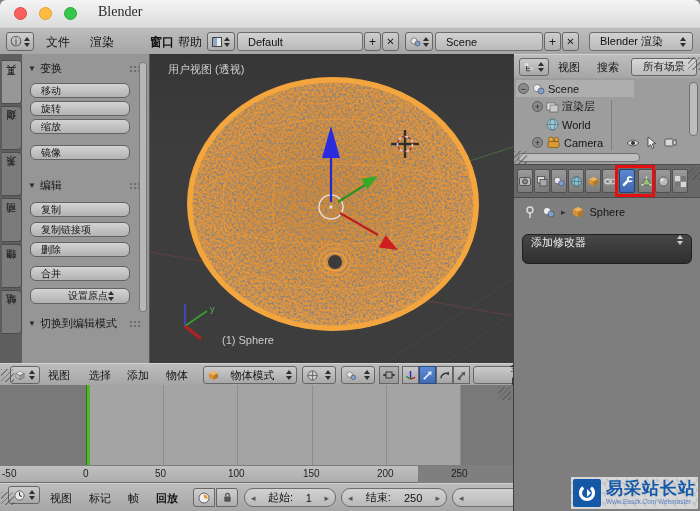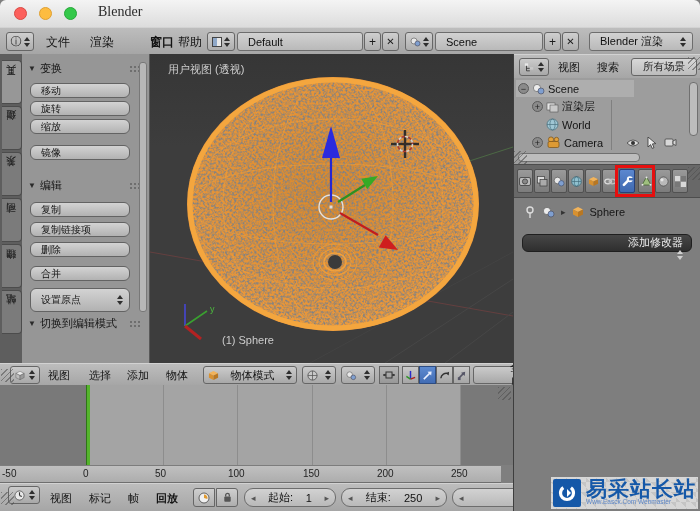--- a/index.html
+++ b/index.html
@@ -55,51 +55,51 @@
        border:1px solid #666;border-radius:3px;display:flex;align-items:center;box-sizing:border-box;
        font-size:11px;color:#151515;gap:4px;padding:0 4px;}
   .mini-btn{width:17px;height:18px;border-radius:0;border:1px solid #666;box-sizing:border-box;
        background:linear-gradient(#c9c9c9,#a6a6a6);display:flex;align-items:center;justify-content:center;}
   .mini-btn.active{background:linear-gradient(#5d8ad0,#416cb4);border-color:#2d4c82;}
   
   #timeline{position:absolute;left:0;top:385px;width:513px;height:80px;background:#a4a4a4;overflow:hidden;}
   .tl-dark{position:absolute;top:0;height:80px;background:rgba(0,0,0,.26);}
   .tl-grid{position:absolute;top:0;width:1px;height:80px;background:#8d8d8d;}
   #playhead{position:absolute;top:0;width:3px;height:80px;background:#55b42d;border-left:1px solid #2f7417;}
-  #ruler{position:absolute;left:0;top:465px;width:501px;height:18px;background:linear-gradient(#c0c0c0,#adadad);
+  #ruler{position:absolute;left:0;top:465px;width:418px;height:18px;background:linear-gradient(#c0c0c0,#adadad);
          border-top:1px solid #7d7d7d;border-bottom:1px solid #6f6f6f;box-sizing:border-box;}
   .tick{position:absolute;top:2px;font-size:10px;color:#1f1f1f;}
   #tl-header{position:absolute;left:0;top:483px;width:513px;height:28px;overflow:hidden;}
   
   #rightpanel{position:absolute;left:513px;top:54px;width:187px;height:457px;background:#7e7e7e;
         border-left:1px solid #3e3e3e;box-sizing:border-box;}
   #out-header{position:absolute;left:0;top:0;width:187px;height:24px;}
   #outliner{position:absolute;left:0;top:24px;width:187px;height:86px;background:#9d9d9d;}
   .orow{position:absolute;left:0;height:17px;display:flex;align-items:center;gap:3px;font-size:11px;color:#141414;}
   .toggle{width:11px;height:11px;border-radius:50%;background:#8a8a8a;border:1px solid #5b5b5b;
           font-size:9px;line-height:10px;text-align:center;color:#222;box-sizing:border-box;}
   #props-tabs{position:absolute;left:0;top:110px;width:187px;height:34px;background:#686868;
           border-top:1px solid #4d4d4d;border-bottom:1px solid #4d4d4d;box-sizing:border-box;}
   .ptab{position:absolute;top:4px;width:16px;height:24px;border:1px solid #515151;border-radius:2px;
           background:linear-gradient(#9a9a9a,#7c7c7c);display:flex;align-items:center;justify-content:center;box-sizing:border-box;}
   .ptab.active{background:linear-gradient(#5b87cf,#3f69b0);border-color:#26407a;}
   #red-box{position:absolute;left:101px;top:111px;width:40px;height:32px;border:3px solid #e60f0f;box-sizing:border-box;z-index:6;}
   #breadcrumb{position:absolute;left:0;top:144px;width:187px;height:28px;display:flex;align-items:center;gap:6px;padding-left:10px;box-sizing:border-box;}
   #props-body{position:absolute;left:0;top:172px;width:187px;height:285px;}
-  #add-modifier{position:absolute;left:8px;top:8px;width:170px;height:18px;border-radius:6px;
-          background:linear-gradient(#474747,#2f2f2f);border:1px solid #1f1f1f;display:flex;align-items:flex-end;
-          box-sizing:border-box;color:#ececec;font-size:11px;padding:0 8px;flex-direction:column;}
+  #add-modifier{position:absolute;left:8px;top:8px;width:170px;height:30px;border-radius:6px;
+          background:linear-gradient(#474747,#2f2f2f);border:1px solid #1f1f1f;display:flex;align-items:flex-start;
+          box-sizing:border-box;color:#ececec;font-size:11px;padding:0 8px;}
   #add-modifier .ud .up{border-bottom-color:#cfcfcf;} #add-modifier .ud .dn{border-top-color:#cfcfcf;}
   
   #watermark{position:absolute;right:2px;bottom:2px;display:flex;align-items:center;gap:5px;padding:2px;
      background-image:linear-gradient(45deg,rgba(215,215,215,.8) 25%,transparent 25%,transparent 75%,rgba(215,215,215,.8) 75%),
                       linear-gradient(45deg,rgba(215,215,215,.8) 25%,rgba(244,244,244,.75) 25%,rgba(244,244,244,.75) 75%,rgba(215,215,215,.8) 75%);
      background-size:10px 10px;background-position:0 0,5px 5px;}
   #wm-logo{width:28px;height:28px;background:#1558a8;border-radius:2px;display:flex;align-items:center;justify-content:center;}
-  #wm-text .t{font-size:21px;font-weight:bold;color:#1558a8;line-height:18px;letter-spacing:1px;}
+  #wm-text .t{font-size:17px;font-weight:bold;color:#1558a8;line-height:18px;letter-spacing:1px;}
   #wm-text .s{font-size:6.5px;color:#5d87c8;line-height:8px;}
 </style>
 </head>
 <body>
 
 <div id="app">
 
   <div id="titlebar">
     <span class="light" style="left:14px;background:#fc605c;border:1px solid #d94a44;"></span>
     <span class="light" style="left:39px;background:#fdbc40;border:1px solid #dfa032;"></span>
@@ -191,21 +191,21 @@
 
       <div class="phead" style="top:124px;">
         <span class="tri">▼</span>
         <span>编辑</span>
         <span class="pgrip"></span>
       </div>
       <div class="sbtn" style="top:148px;">复制</div>
       <div class="sbtn" style="top:168px;">复制链接项</div>
       <div class="sbtn" style="top:188px;">删除</div>
       <div class="sbtn" style="top:212px;">合并</div>
-      <div class="sbtn" style="top:234px;height:24px;justify-content:space-between;padding-right:6px;">
+      <div class="sbtn" style="top:234px;height:16px;justify-content:flex-end;padding-right:15px;">
         <span>设置原点</span>
         <span class="ud">
             <i class="up"></i>
             <i class="dn"></i>
           </span>
       </div>
 
       <div class="phead" style="top:262px;">
         <span class="tri">▼</span>
         <span>切换到编辑模式</span>

